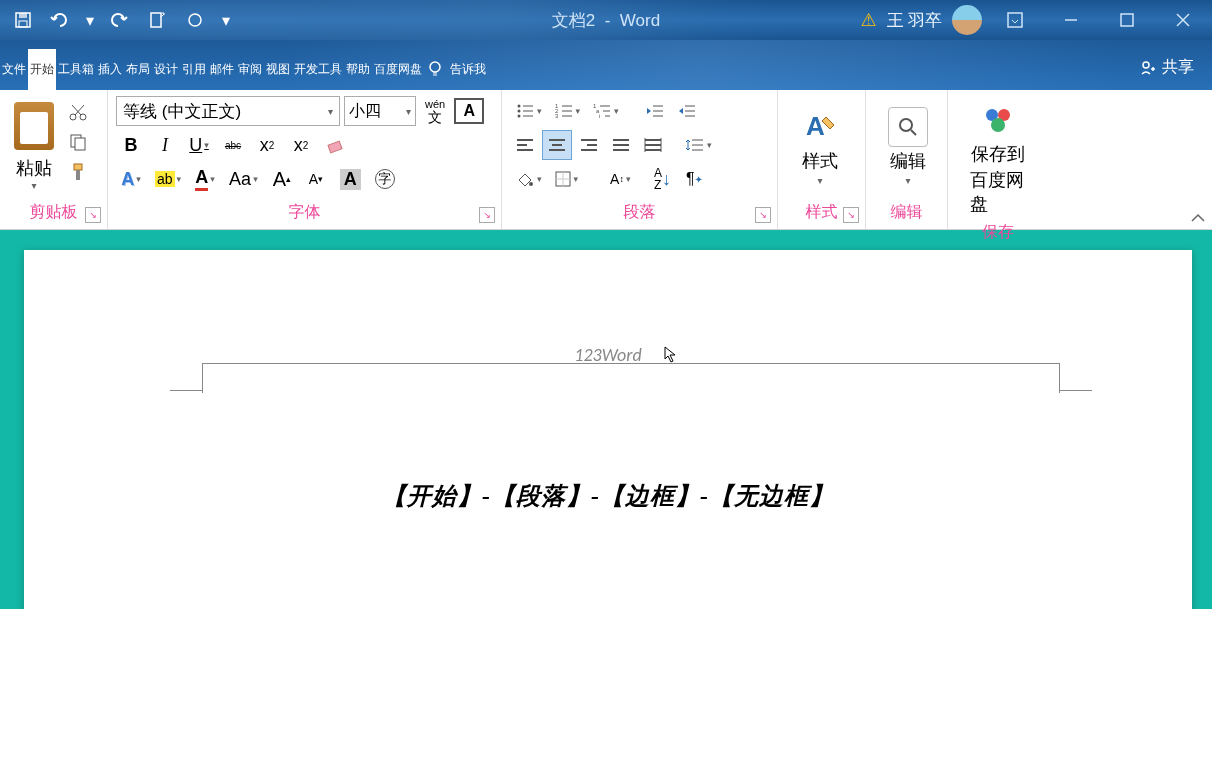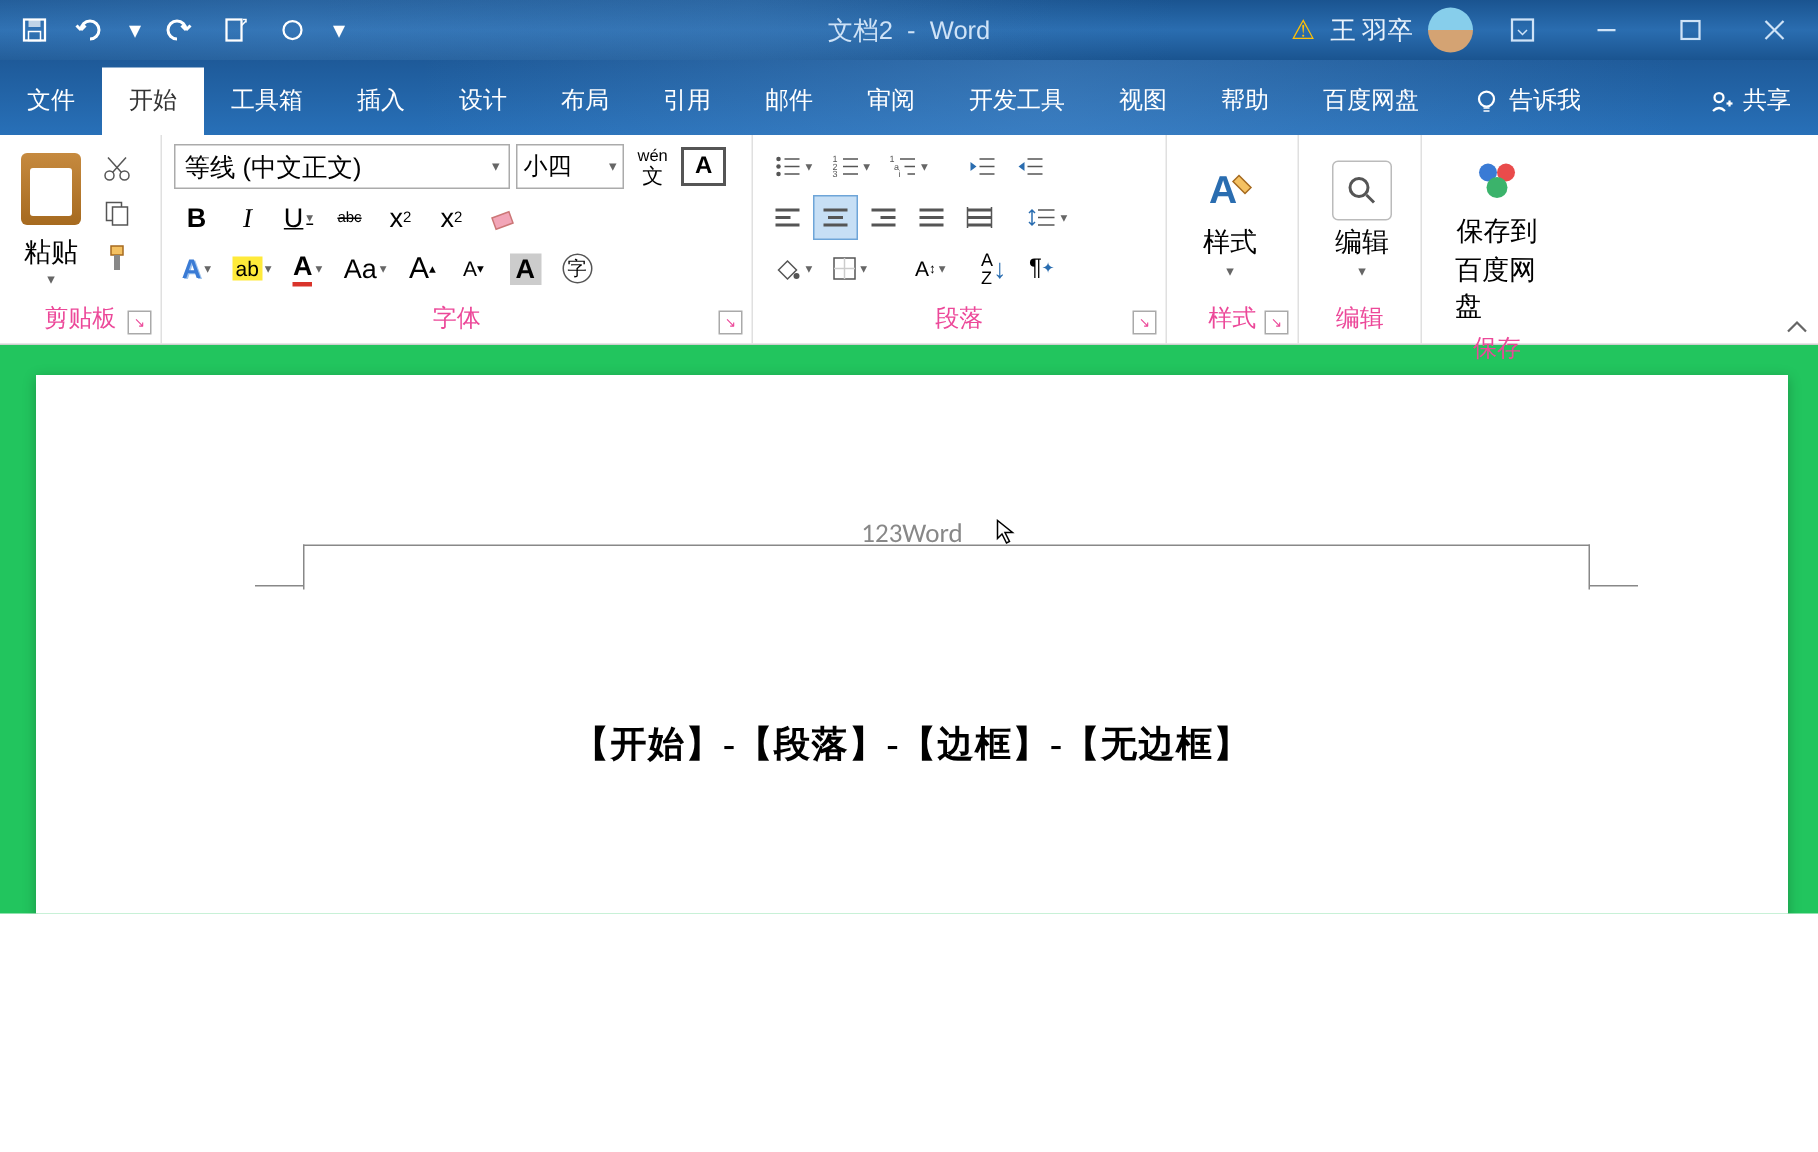--- a/index.html
+++ b/index.html
@@ -13,21 +13,21 @@
 .doc-title { position:absolute; left:50%; transform:translateX(-50%); font-size:17px; color:#cfe3f7; z-index:1; }
 .title-right { margin-left:auto; display:flex; align-items:center; gap:10px; padding-right:6px; z-index:1; }
 .user-name { font-size:17px; color:#eaf3fc;font-family:Liberation Serif, serif; }
 .avatar { width:30px; height:30px; border-radius:50%; background:linear-gradient(180deg,#87ceeb 50%,#d4a373 50%); }
 .win-btn { width:46px; height:30px; display:flex; align-items:center; justify-content:center; cursor:pointer; color:#cfe3f7; }
 .warn-icon { color:#ffc107; font-size:18px; }
 
 
 .ribbon-tabs { height: 50px; background: linear-gradient(180deg,#1e5a99 0%, #2870b8 100%); display:flex; align-items:flex-end; color:#fff; position:relative; }
 .ribbon-tabs::before { content:''; position:absolute; inset:0; background: radial-gradient(circle at 700px 25px, rgba(100,160,220,.3) 0%, transparent 60%); pointer-events:none; }
-.tab { padding: 12px 18px; font-size:16px; cursor:pointer; position:relative; z-index:1; }
+.tab { padding: 12px 2px; font-size:12px; cursor:pointer; position:relative; z-index:1; }
 .tab.active { background:#fff; color:#333; }
 .tell-me { display:flex; align-items:center; gap:6px; }
 .share-btn { margin-left:auto; display:flex; align-items:center; gap:4px; padding:12px 18px; z-index:1; }
 
 
 .ribbon { height: 140px; background:#fff; border-bottom:1px solid #d0d0d0; display:flex; position:relative; }
 .group { border-right:1px solid #e0e0e0; padding:4px 6px; display:flex; flex-direction:column; }
 .group-body { flex:1; display:flex; }
 .group-label { height:26px; display:flex; align-items:center; justify-content:center; font-size:16px; color:#ec4899; position:relative; }
 .group-launcher { position:absolute; right:0; bottom:2px; width:16px; height:16px; border:1px solid #aaa; font-size:9px; display:flex; align-items:center; justify-content:center; cursor:pointer; }
@@ -55,21 +55,21 @@
 .para-row { display:flex; gap:2px; }
 .rb.active { background:#c7dff5; border:1px solid #6ea5d8; }
 
 
 .vgroup { display:flex; flex-direction:column; align-items:center; justify-content:center; padding:6px 16px; gap:2px; }
 .vgroup-lbl { font-size:18px; }
 .big-icon { width:40px; height:40px; display:flex; align-items:center; justify-content:center; }
 .collapse-btn { position:absolute; right:6px; bottom:4px; cursor:pointer; color:#666; }
 
 
-.doc-area { height: 379px; background:#22c55e; padding:20px 0 0 24px; overflow:hidden; }
+.doc-area { height: 379px; background:#14b8a6; padding:20px 0 0 24px; overflow:hidden;font-style:italic; }
 .page { width:1168px; height:510px; background:#fff; box-shadow:0 2px 8px rgba(0,0,0,.25); position:relative; }
 .header-text { position:absolute; top:94px; left:50%; transform:translateX(-50%); font-size:18px; color:#888; font-family: Calibri, sans-serif; }
 .cursor-icon { position:absolute; top:96px; left:640px; font-size:14px; color:#333; }
 .header-line { position:absolute; top:113px; left:178px; right:132px; height:1px; background:#888; }
 .header-line::before { content:''; position:absolute; left:0; top:0; width:1px; height:30px; background:#888; }
 .header-line::after { content:''; position:absolute; right:0; top:0; width:1px; height:30px; background:#888; }
 .margin-line-l { position:absolute; top:140px; left:146px; width:32px; height:1px; background:#888; }
 .margin-line-r { position:absolute; top:140px; right:100px; width:32px; height:1px; background:#888; }
 .body-text { position:absolute; top:230px; left:50%; transform:translateX(-50%); font-size:24px; font-weight:bold; font-family:"SimSun","宋体",serif; letter-spacing:1px; }
 
@@ -143,27 +143,27 @@
         </svg>
     </div>
   </div>
 </div>
 
 <div class="ribbon-tabs">
   <div class="tab">文件</div>
   <div class="tab active">开始</div>
   <div class="tab">工具箱</div>
   <div class="tab">插入</div>
+  <div class="tab">布局</div>
   <div class="tab">设计</div>
-  <div class="tab">布局</div>
   <div class="tab">引用</div>
   <div class="tab">邮件</div>
   <div class="tab">审阅</div>
+  <div class="tab">视图</div>
   <div class="tab">开发工具</div>
-  <div class="tab">视图</div>
   <div class="tab">帮助</div>
   <div class="tab">百度网盘</div>
   <div class="tab tell-me">
     <svg width="18" height="18">
         <circle cx="9" cy="7" r="5" fill="none" stroke="#fff" stroke-width="1.5"></circle>
         <line x1="7" y1="13" x2="11" y2="13" stroke="#fff"></line>
         <line x1="7" y1="15" x2="11" y2="15" stroke="#fff"></line>
       </svg>
     <span>告诉我</span>
   </div>

